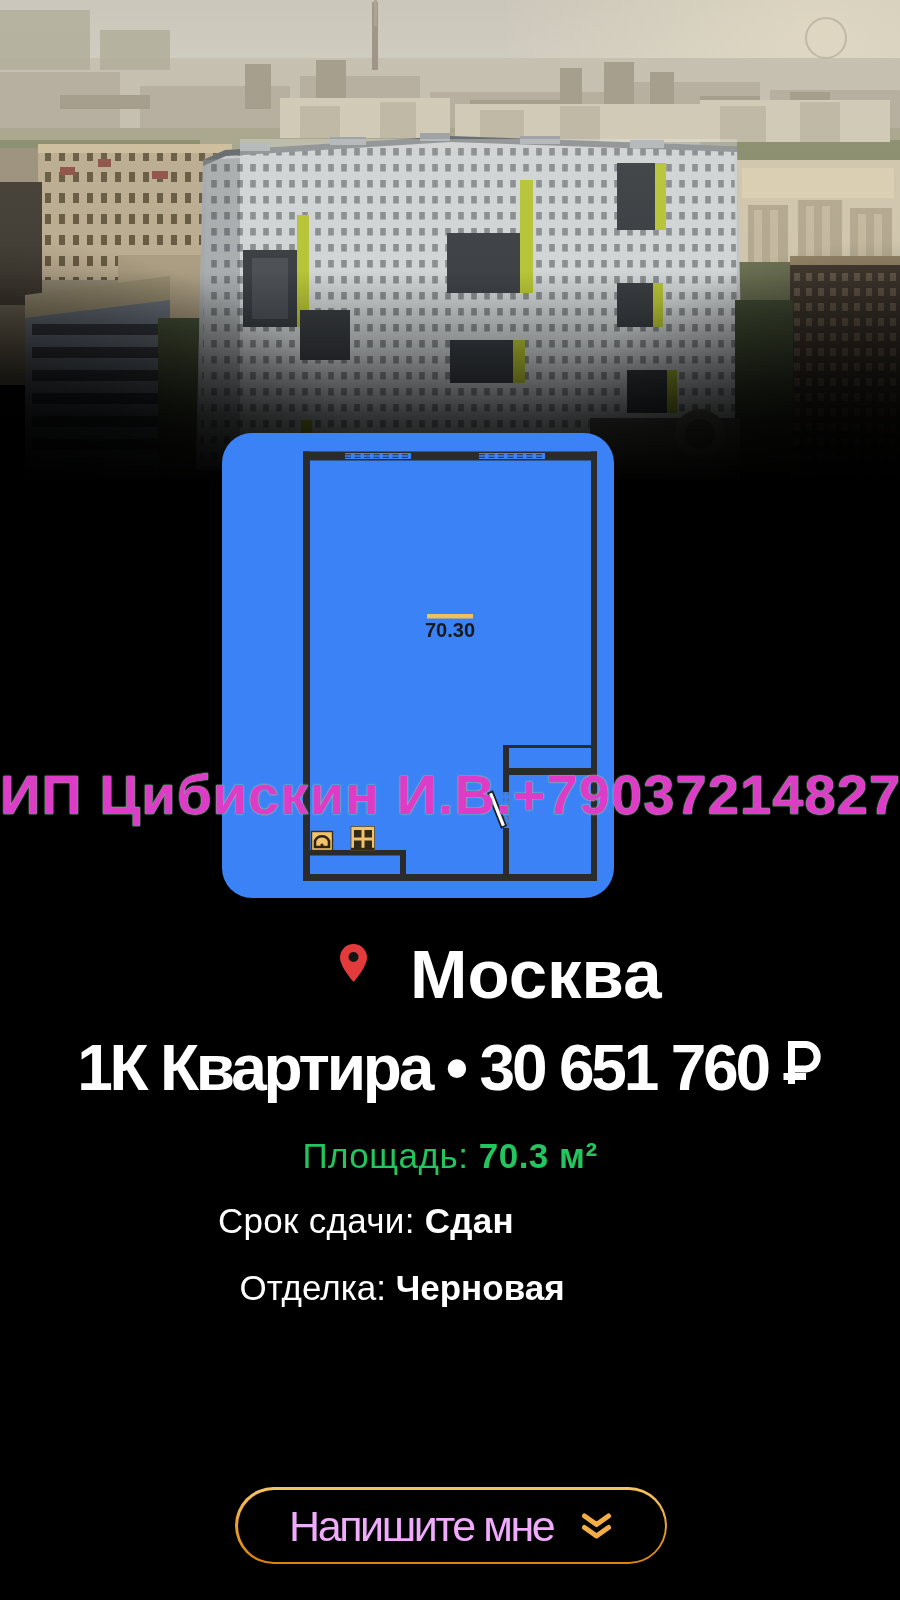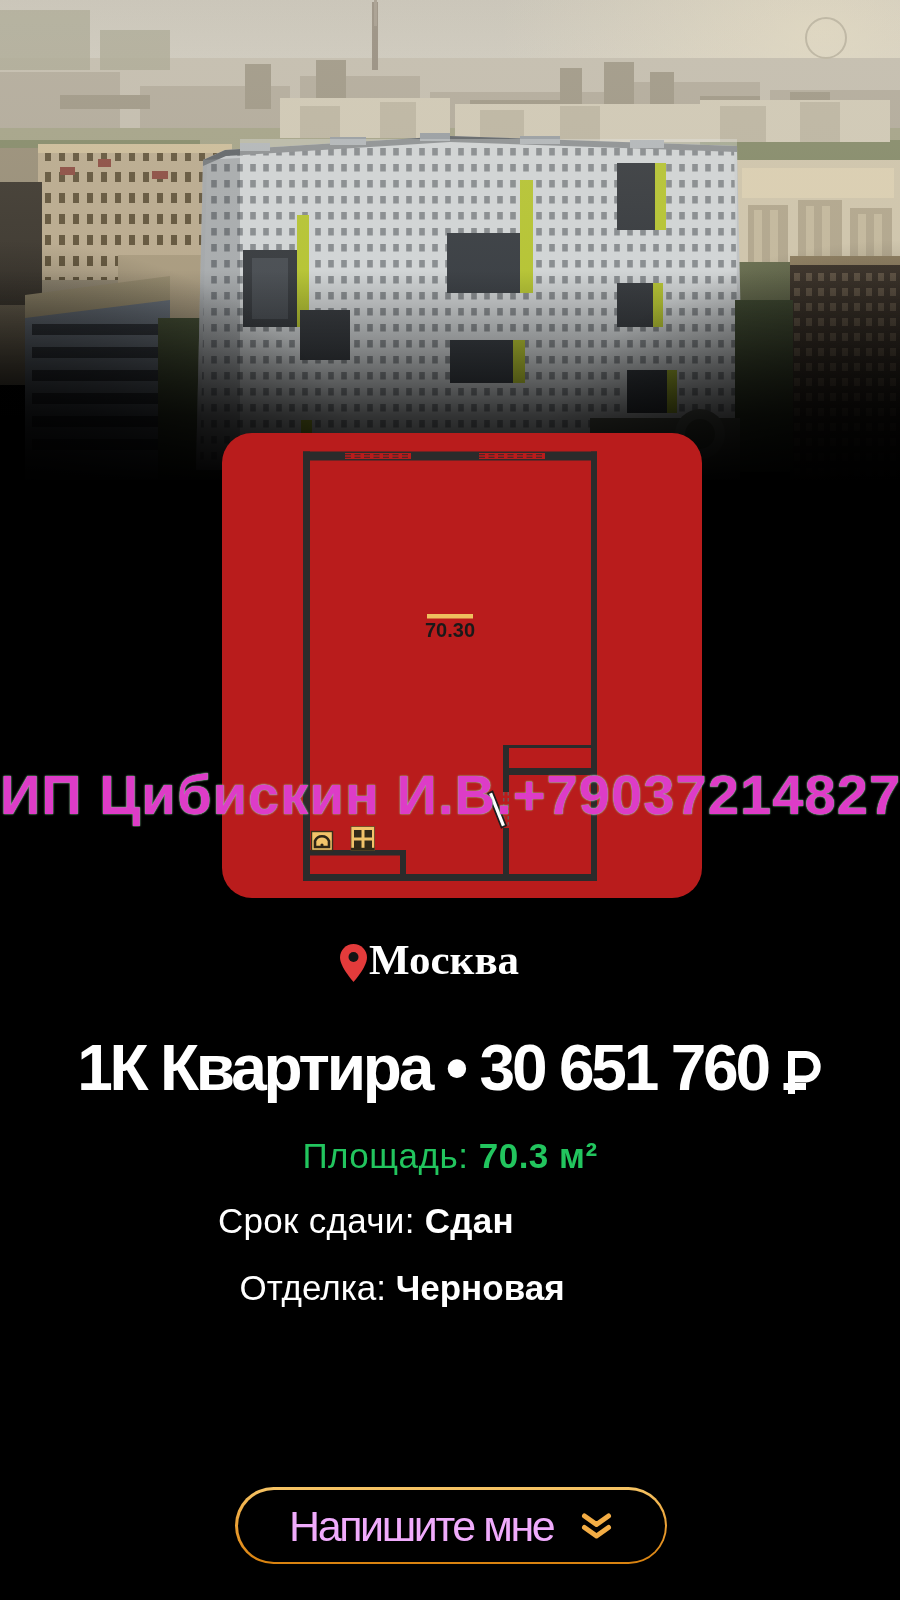--- a/index.html
+++ b/index.html
@@ -236,21 +236,21 @@
   </g>
 
   <rect x="0" y="0" width="900" height="420" fill="url(#haze)"></rect>
 
   <rect x="0" y="240" width="380" height="280" fill="url(#cornerL)"></rect>
   <rect x="520" y="240" width="380" height="280" fill="url(#cornerR)"></rect>
   <rect x="0" y="0" width="900" height="520" fill="url(#fadeb)"></rect>
 </svg>
 </div>
 
-<div class="abs" style="left:222px;top:433px;width:480px;height:465px;background:#b91c1c;border-radius:30px;">
+<div class="abs" style="left:222px;top:433px;width:392px;height:465px;background:#3b82f6;border-radius:30px;">
 <svg width="460" height="465" viewBox="0 0 460 465">
   <g fill="#2b2b2b">
 
     <rect x="81" y="18.5" width="42" height="9"></rect>
     <rect x="189" y="18.5" width="68" height="9"></rect>
     <rect x="323" y="18.5" width="52" height="9"></rect>
 
     <rect x="81" y="18.5" width="7" height="429.5"></rect>
 
     <rect x="369" y="18.5" width="6" height="429.5"></rect>
@@ -317,24 +317,24 @@
      font-weight:bold;font-size:56px;letter-spacing:1.1px;color:#dd3cc7;
      text-shadow:0 0 2px #8fd6a0, 0 0 1px #8fd6a0;">ИП Цибискин И.В.+79037214827</div>
 
 <div class="abs" style="left:0;top:935px;width:900px;">
 
   <svg class="abs" style="left:340px;top:9px;" width="27" height="38" viewBox="0 0 27 38">
     <path d="M13.5 0 C6 0 0 6 0 13.5 C0 23 13.5 38 13.5 38 C13.5 38 27 23 27 13.5 C27 6 21 0 13.5 0 Z" fill="#e33b3b"></path>
     <circle cx="13.5" cy="13" r="5" fill="#141414"></circle>
   </svg>
 
-  <div style="position:absolute;left:369px;top:0;font-size:43px;font-weight:bold;color:#fff;font-family:Liberation Serif, serif;">Москва</div>
-</div>
-
-<div class="abs" style="left:0;top:1042px;width:900px;display:flex;justify-content:center;align-items:flex-end;white-space:nowrap;">
+  <div style="position:absolute;left:410px;top:0;font-size:69px;font-weight:bold;color:#fff;">Москва</div>
+</div>
+
+<div class="abs" style="left:0;top:1042px;width:900px;display:flex;justify-content:center;align-items:flex-start;white-space:nowrap;">
   <span id="hl" style="font-size:64px;font-weight:bold;color:#fff;letter-spacing:-3.2px;line-height:52px;display:block;">1К Квартира • 30 651 760</span>
 
   <svg style="margin-left:15px;margin-top:-1px;display:block;" width="40" height="43" viewBox="0 0 40 43">
     <path d="M8.5 43 V3.5 H23 A12.3 12.3 0 0 1 23 28 H8.5 M0.5 35.5 H23" fill="none" stroke="#fff" stroke-width="7"></path>
   </svg>
 </div>
 
 <div class="abs" style="left:0;top:1136px;width:900px;text-align:center;font-size:35px;color:#22c55e;letter-spacing:0.5px;">Площадь: <b>70.3 м²</b></div>
 
 <div class="abs" style="left:0;top:1201px;width:732px;text-align:center;font-size:35px;color:#fff;letter-spacing:0.3px;">Срок сдачи: <b>Сдан</b></div>

